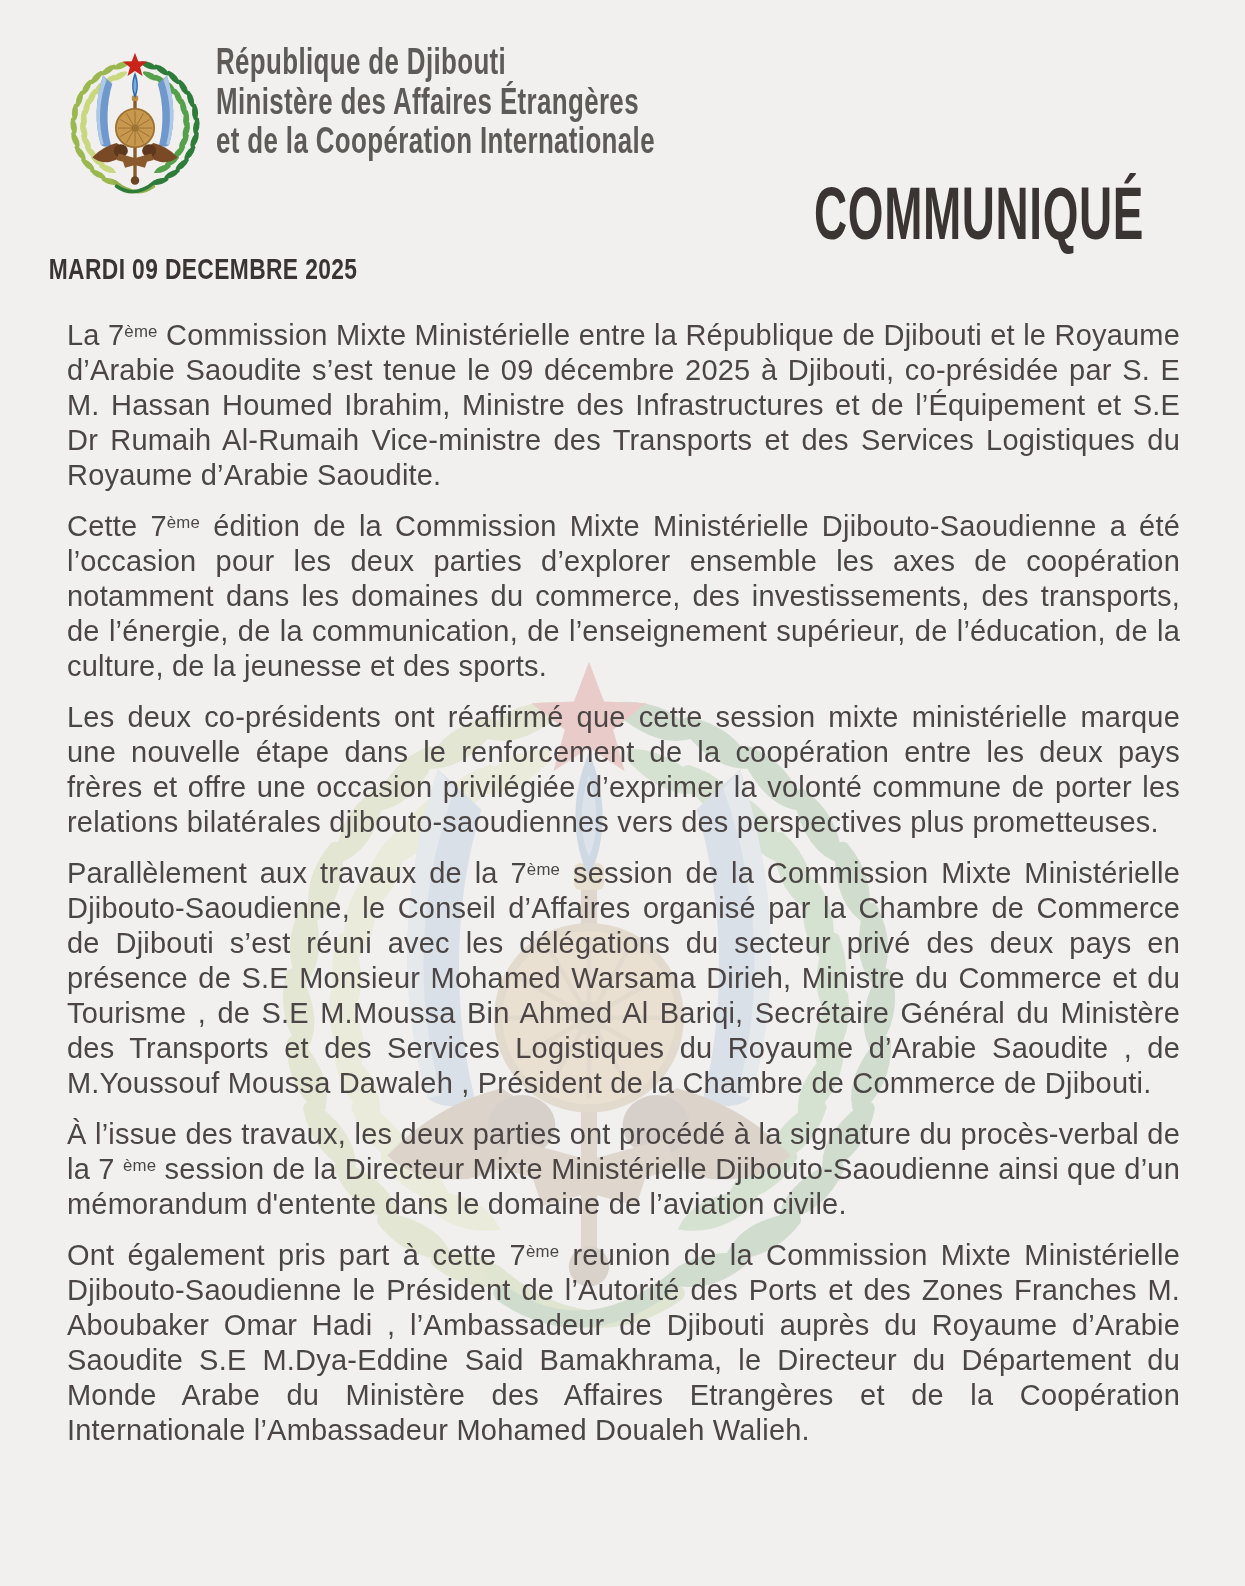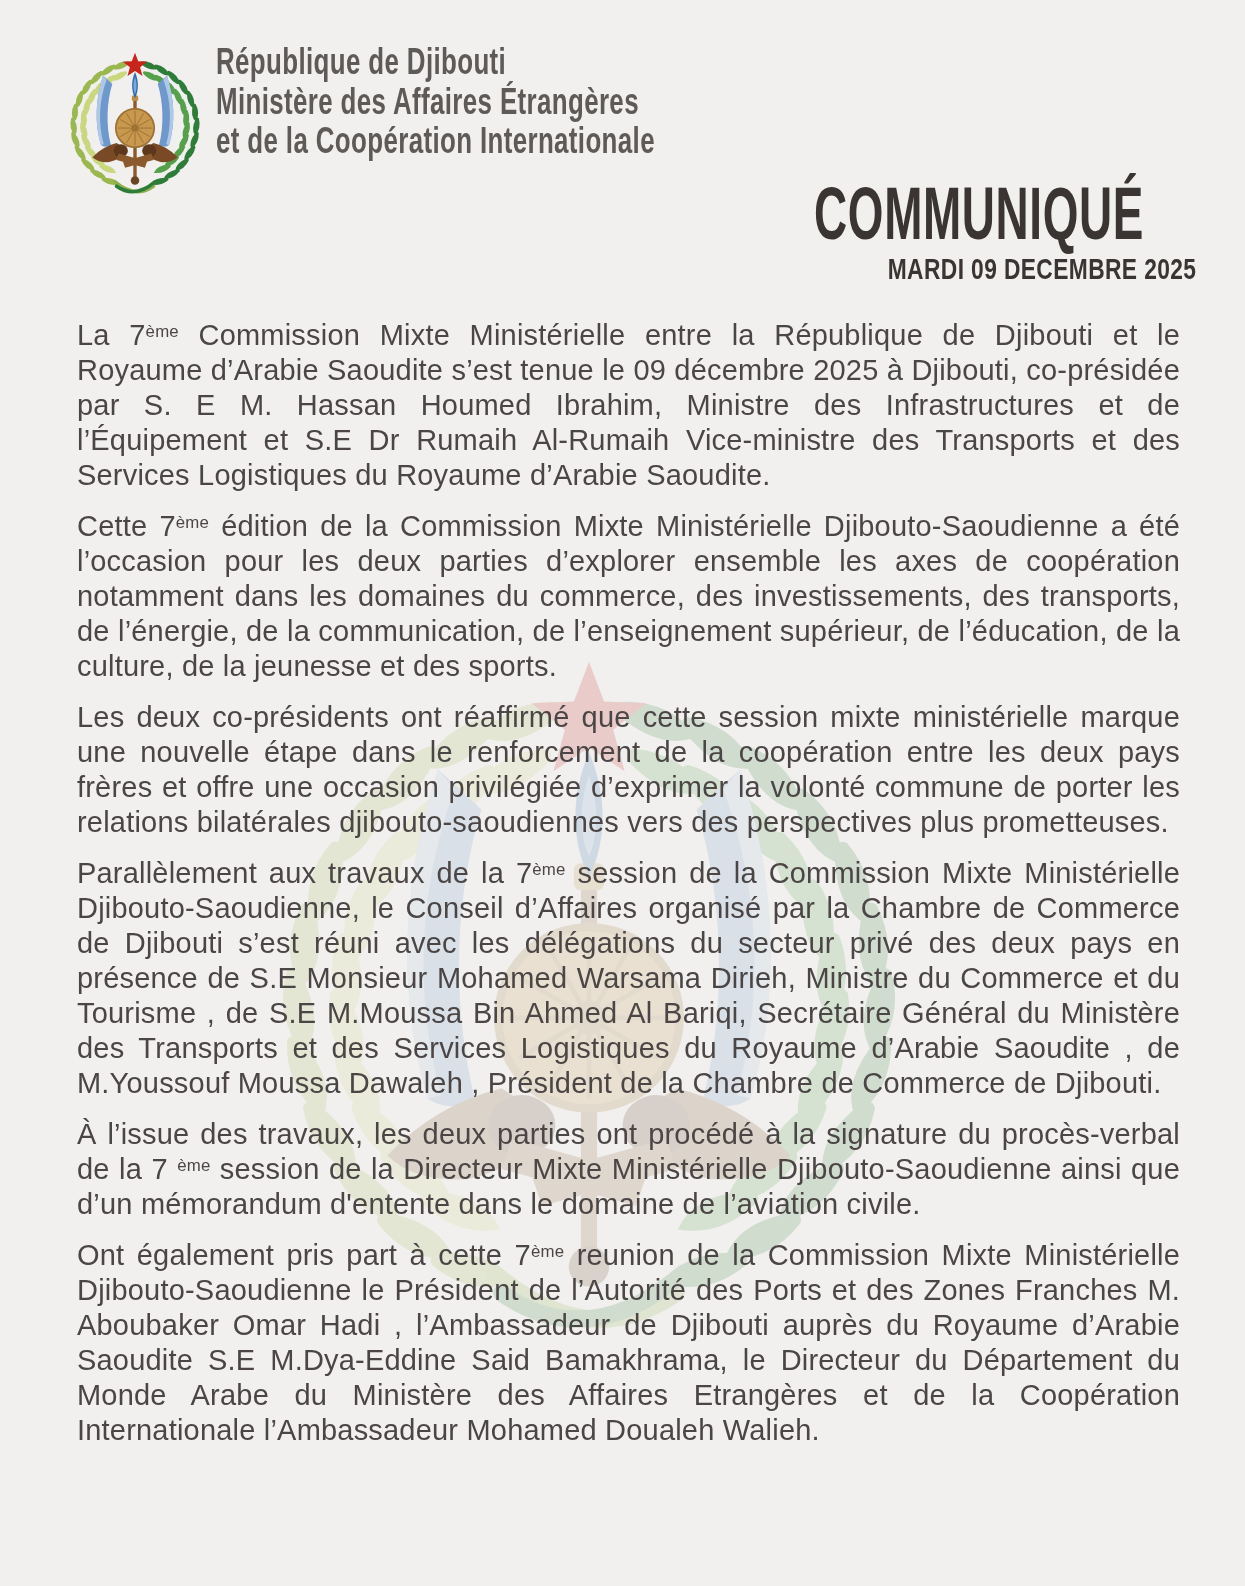--- a/index.html
+++ b/index.html
@@ -18,31 +18,31 @@
     position:absolute;left:216px;top:42px;z-index:2;
     color:#5e5a58;font-weight:bold;font-size:36px;line-height:39.5px;
     transform:scaleX(.72);transform-origin:left top;white-space:nowrap;
     letter-spacing:.5px;
   }
   .title-wrap{position:absolute;left:0;right:0;top:176px;text-align:right;z-index:2;color:#3a3533;}
   .title{
     display:inline-block;font-weight:bold;font-size:74px;line-height:76px;
     transform:scaleX(.62);transform-origin:center;white-space:nowrap;letter-spacing:1px;
   }
-  .date-wrap{position:absolute;left:0;right:0;top:253px;text-align:right;z-index:2;color:#3a3533;}
+  .date-wrap{position:absolute;left:0;right:0;top:253px;text-align:left;z-index:2;color:#3a3533;}
   .date{
     display:inline-block;font-weight:bold;font-size:30px;line-height:32px;
     transform:scaleX(.76);transform-origin:center;white-space:nowrap;letter-spacing:.5px;
   }
   .body-text{
     position:absolute;left:65px;width:1115px;top:318px;z-index:1;
     font-size:29px;line-height:35px;text-align:justify;
     color:#4b4645;letter-spacing:.2px;
   }
-  .body-text p{margin:0 0 16px 12px;}
+  .body-text p{margin:0 0 16px 2px;}
   .body-text sup{font-size:.58em;line-height:0;position:relative;top:-.45em;vertical-align:baseline;}
 </style>
 </head>
 <body>
 
 <svg width="0" height="0" style="position:absolute" aria-hidden="true">
   <defs>
     <path id="lf" d="M0,0 Q8,-8 24,-3 Q27,-1 25,1 Q12,7 0,0 Z"></path>
     <g id="branch">
       <g fill="var(--o,#2e7c39)">

